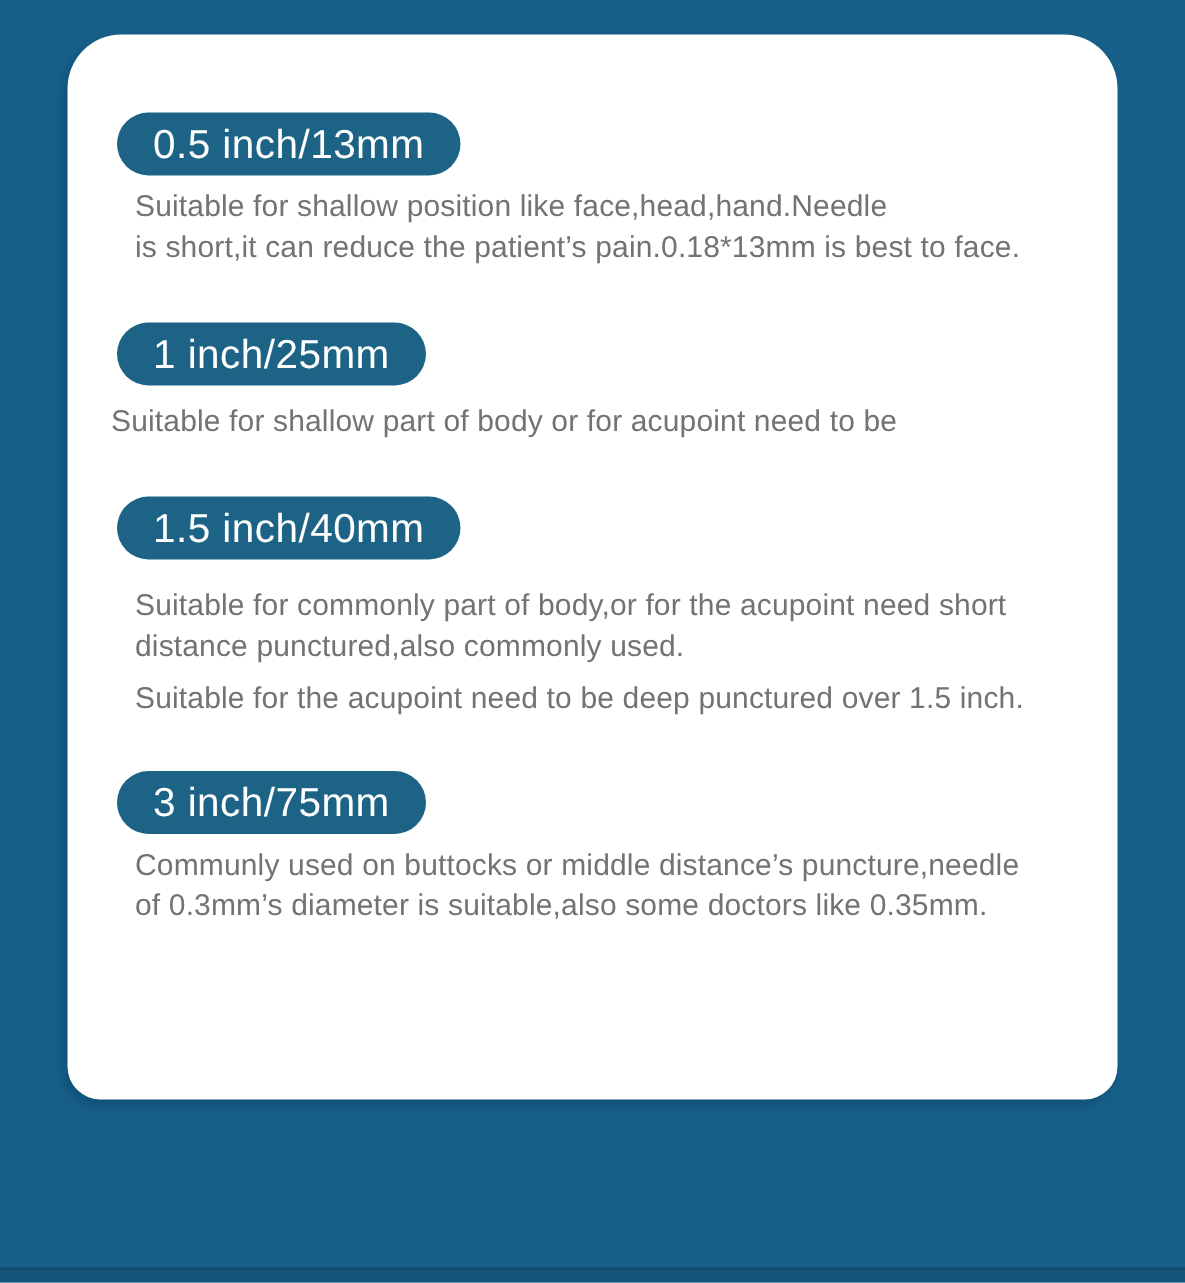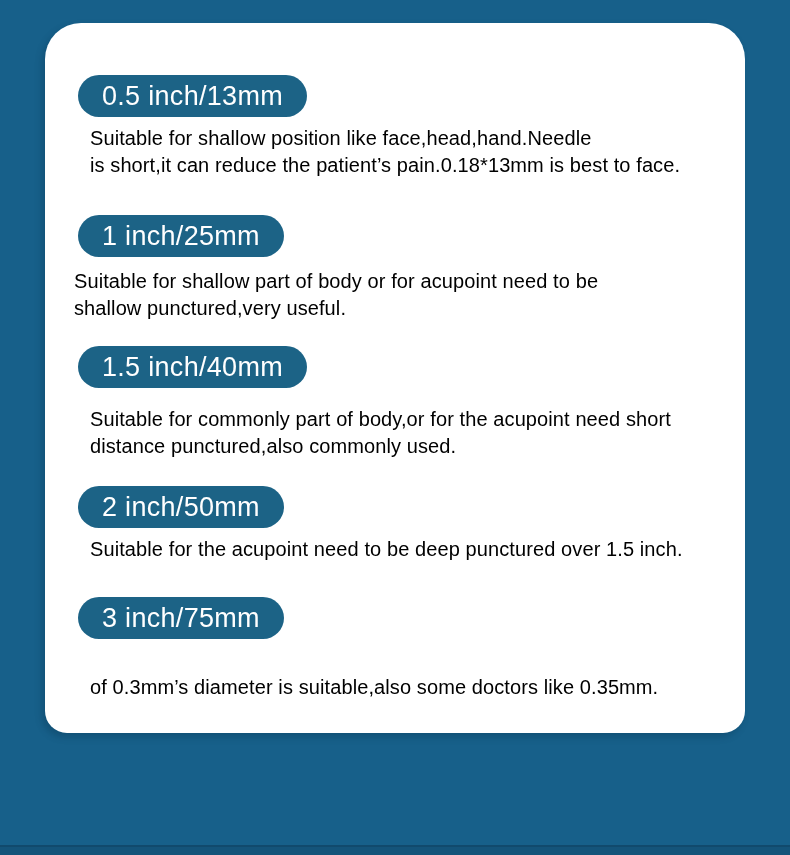--- a/index.html
+++ b/index.html
@@ -37,29 +37,29 @@
     font-size: 27px;
     line-height: 32px;
     padding: 5px 24px;
     border-radius: 24px;
     letter-spacing: 0.3px;
   }
   .desc {
     margin: 8px 30px 0 45px;
     font-size: 20px;
     line-height: 27px;
-    color: #000000;
+    color: #737373;
     letter-spacing: 0.1px;
   }
   
   .section:nth-of-type(1) .pill { margin-top: 0; }
   .section:nth-of-type(1) .desc { margin-top: 8px; }
   .section:nth-of-type(2) .pill { margin-top: 36px; text-align: center; }
   .section:nth-of-type(2) .desc { margin-top: 11px; margin-left: 29px; }
-  .section:nth-of-type(3) .pill { margin-top: 24px; }
+  .section:nth-of-type(3) .pill { margin-top: 36px; }
   .section:nth-of-type(3) .desc { margin-top: 18px; }
   .section:nth-of-type(4) .pill { margin-top: 26px; }
   .section:nth-of-type(4) .desc { }
   .section:nth-of-type(5) .pill { margin-top: 34px; }
   .section:nth-of-type(5) .desc { margin-top: 8px; }
   .footer-strip {
     position: absolute;
     left: 0;
     bottom: 0;
     width: 100%;
@@ -78,42 +78,40 @@
     <div class="desc">
       <span>Suitable for shallow position like face,head,hand.Needle</span><br>
       <span>is short,it can reduce the patient’s pain.0.18*13mm is best to face.</span>
     </div>
   </div>
 
   <div class="section">
     <div class="pill">1 inch/25mm</div>
     <div class="desc">
       <span>Suitable for shallow part of body or for acupoint need to be</span><br>
-      <span>shallow punctured,very useful.</span>
     </div>
   </div>
 
   <div class="section">
     <div class="pill">1.5 inch/40mm</div>
     <div class="desc">
       <span>Suitable for commonly part of body,or for the acupoint need short</span><br>
       <span>distance punctured,also commonly used.</span>
     </div>
   </div>
 
   <div class="section">
-    <div class="pill">2 inch/50mm</div>
     <div class="desc">
       <span>Suitable for the acupoint need to be deep punctured over 1.5 inch.</span>
     </div>
   </div>
 
   <div class="section">
     <div class="pill">3 inch/75mm</div>
     <div class="desc">
-      <br>
+      <span>Communly used on buttocks or middle distance’s puncture,needle</span><br>
       <span>of 0.3mm’s diameter is suitable,also some doctors like 0.35mm.</span>
     </div>
   </div>
 
 </div>
 
 <div class="footer-strip"></div>
 
 </body></html>

